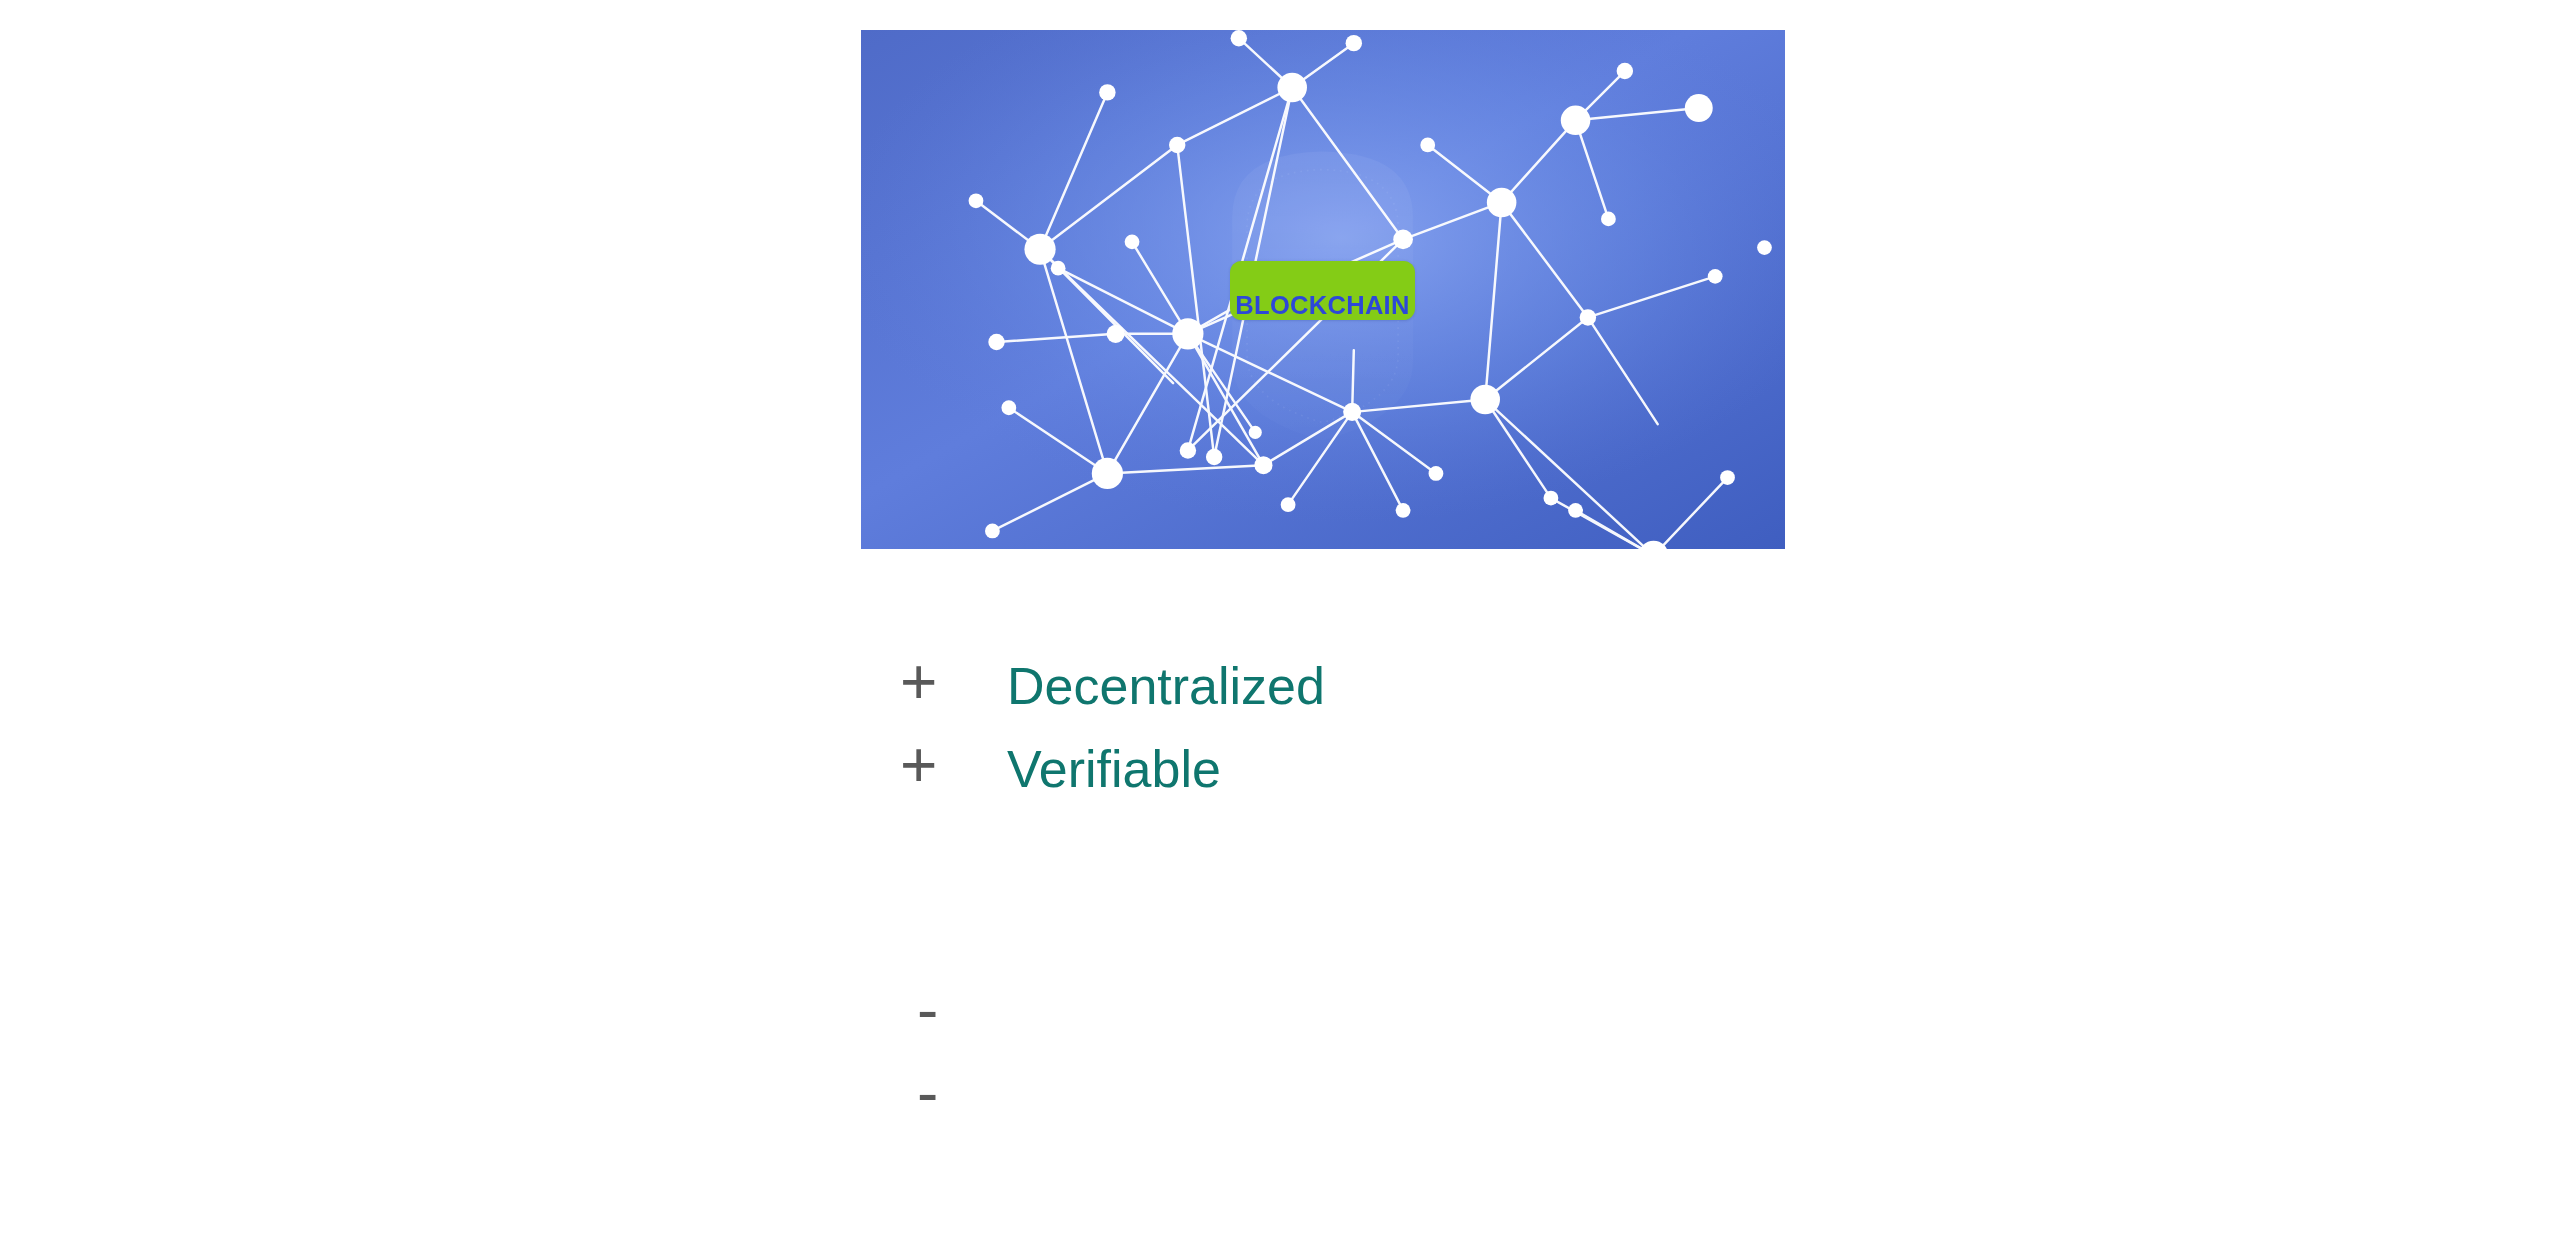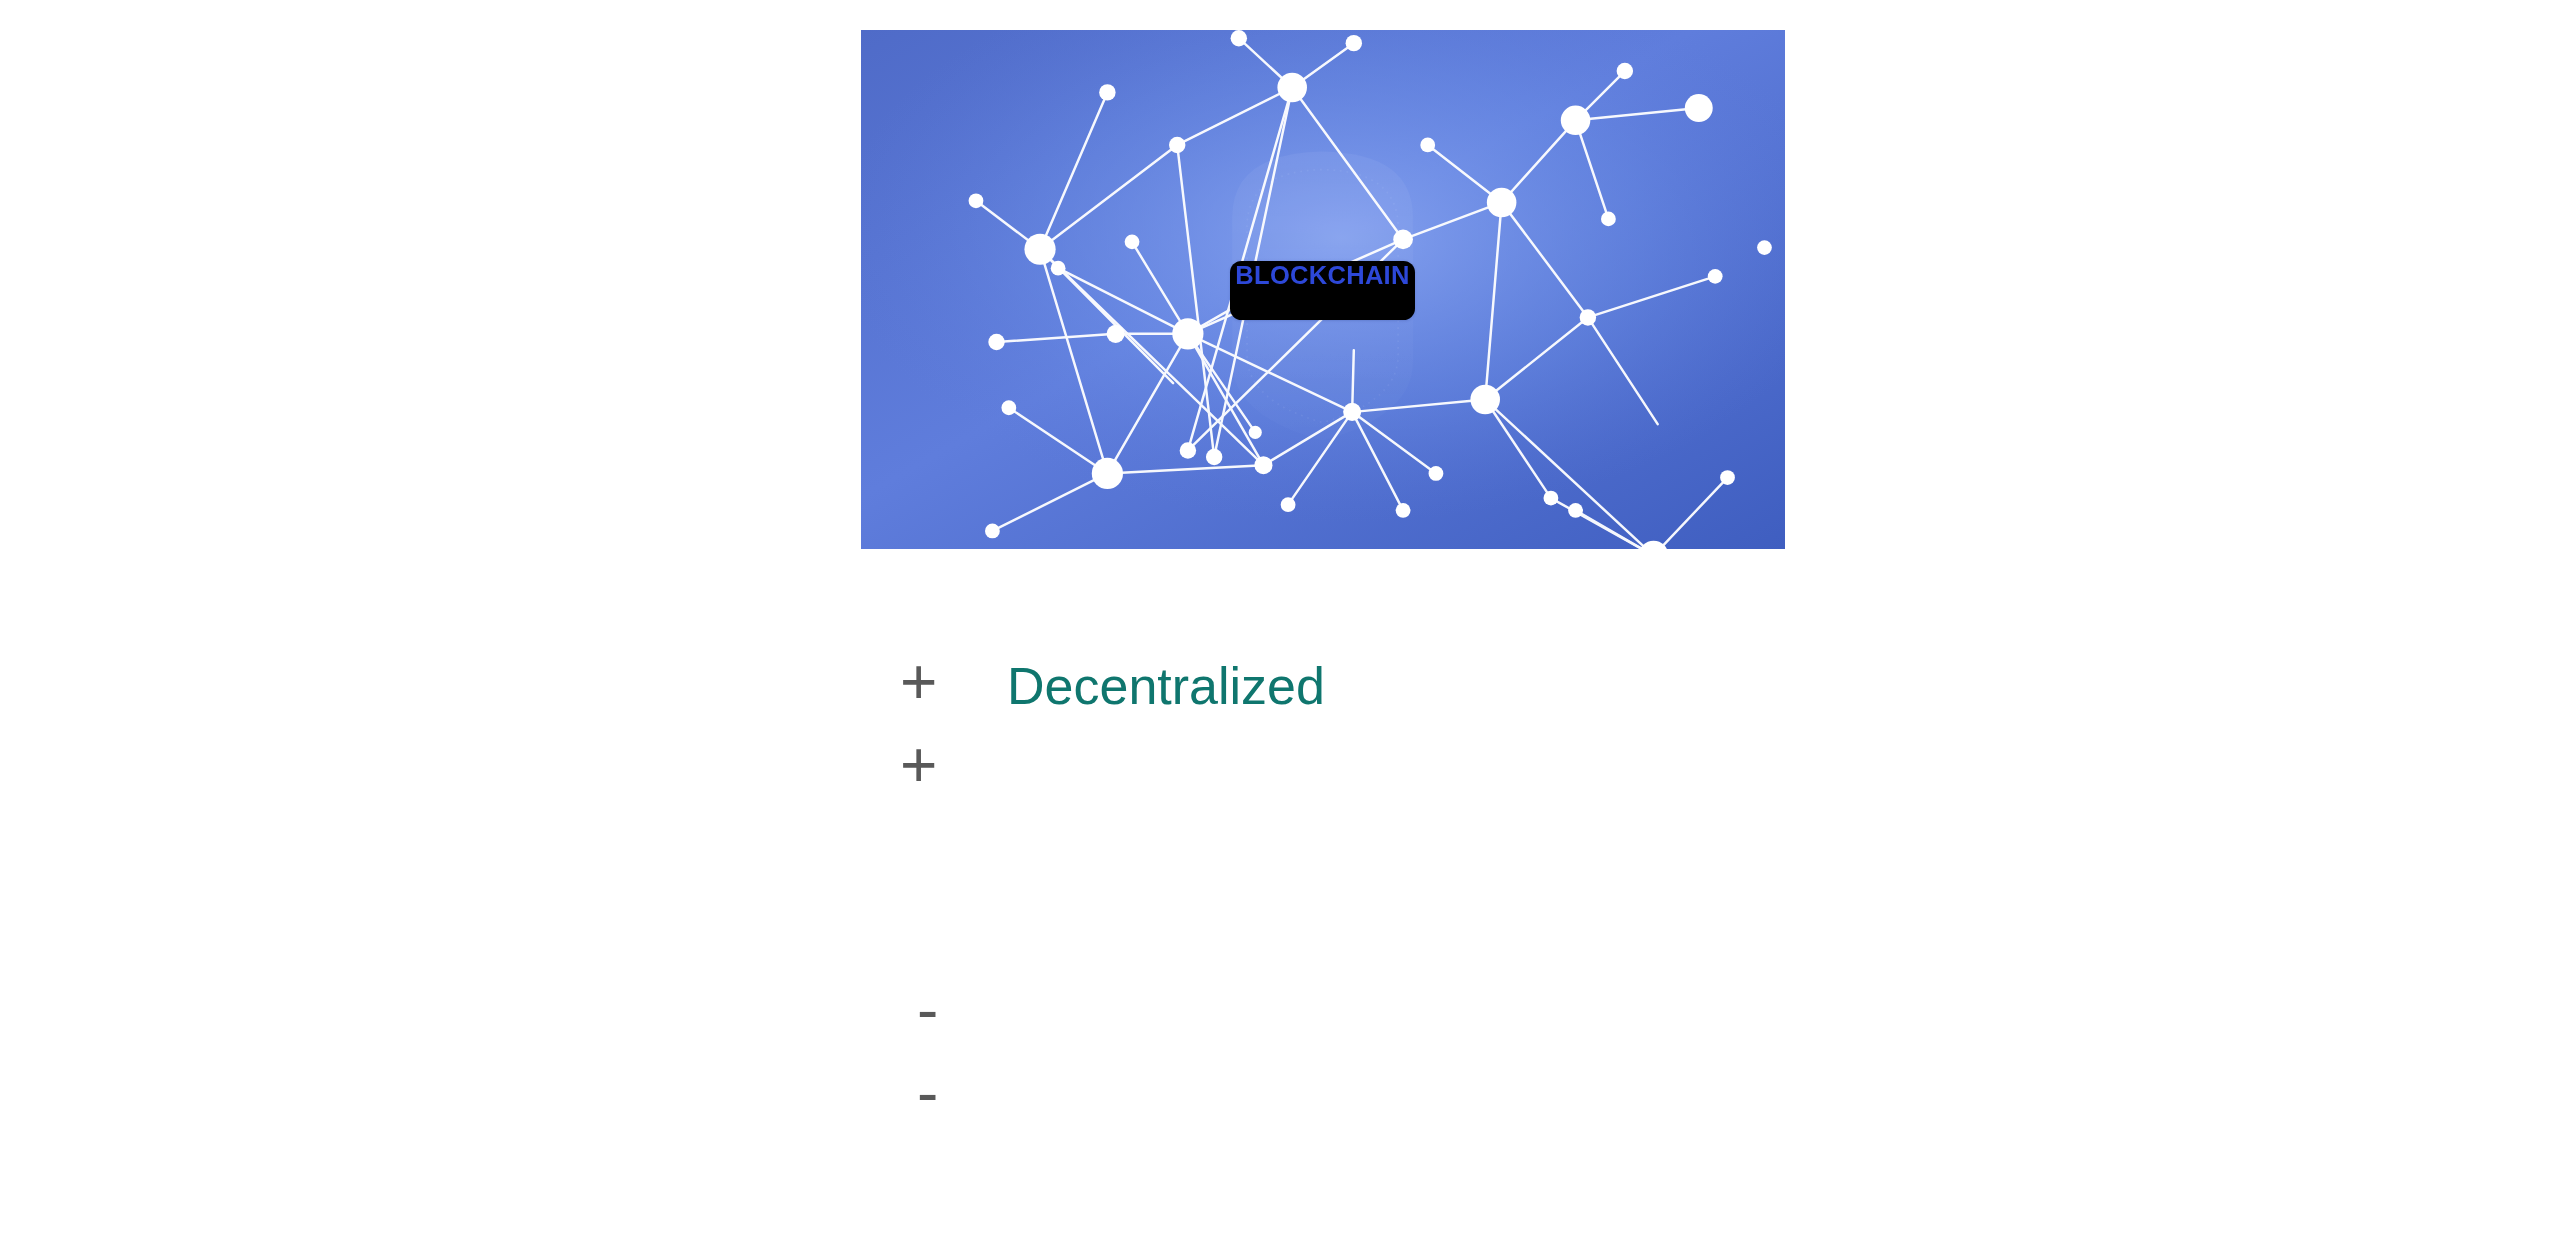--- a/index.html
+++ b/index.html
@@ -32,24 +32,24 @@
     height: 100%;
   }
 
   
   .chip-label {
     position: absolute;
     left: 1230px;
     top: 261px;
     width: 185px;
     height: 59px;
-    background: #000000;
+    background: #84cc16;
     border-radius: 11.5px;
     display: flex;
-    align-items: flex-start;
+    align-items: flex-end;
     justify-content: center;
     box-shadow: 0 0.8px 2.5px rgba(20, 40, 110, 0.18);
   }
   .chip-label span {
     color: #2d48d8;
     font-size: 25.5px;
     font-weight: bold;
     letter-spacing: 0.3px;
     font-family: "Liberation Sans", sans-serif;
   }
@@ -247,20 +247,21 @@
 
 <div id="pros-cons">
 
   <div class="bullet-group">
     <div class="bullet-row">
       <span class="bullet-marker marker-plus">+</span>
       <span class="bullet-text">Decentralized</span>
     </div>
     <div class="bullet-row">
       <span class="bullet-marker marker-plus">+</span>
+      <span class="bullet-text">Verifiable</span>
     </div>
   </div>
 
   <div class="group-gap"></div>
 
   <div class="bullet-group">
     <div class="bullet-row">
       <span class="bullet-marker marker-minus">-</span>
     </div>
     <div class="bullet-row">

